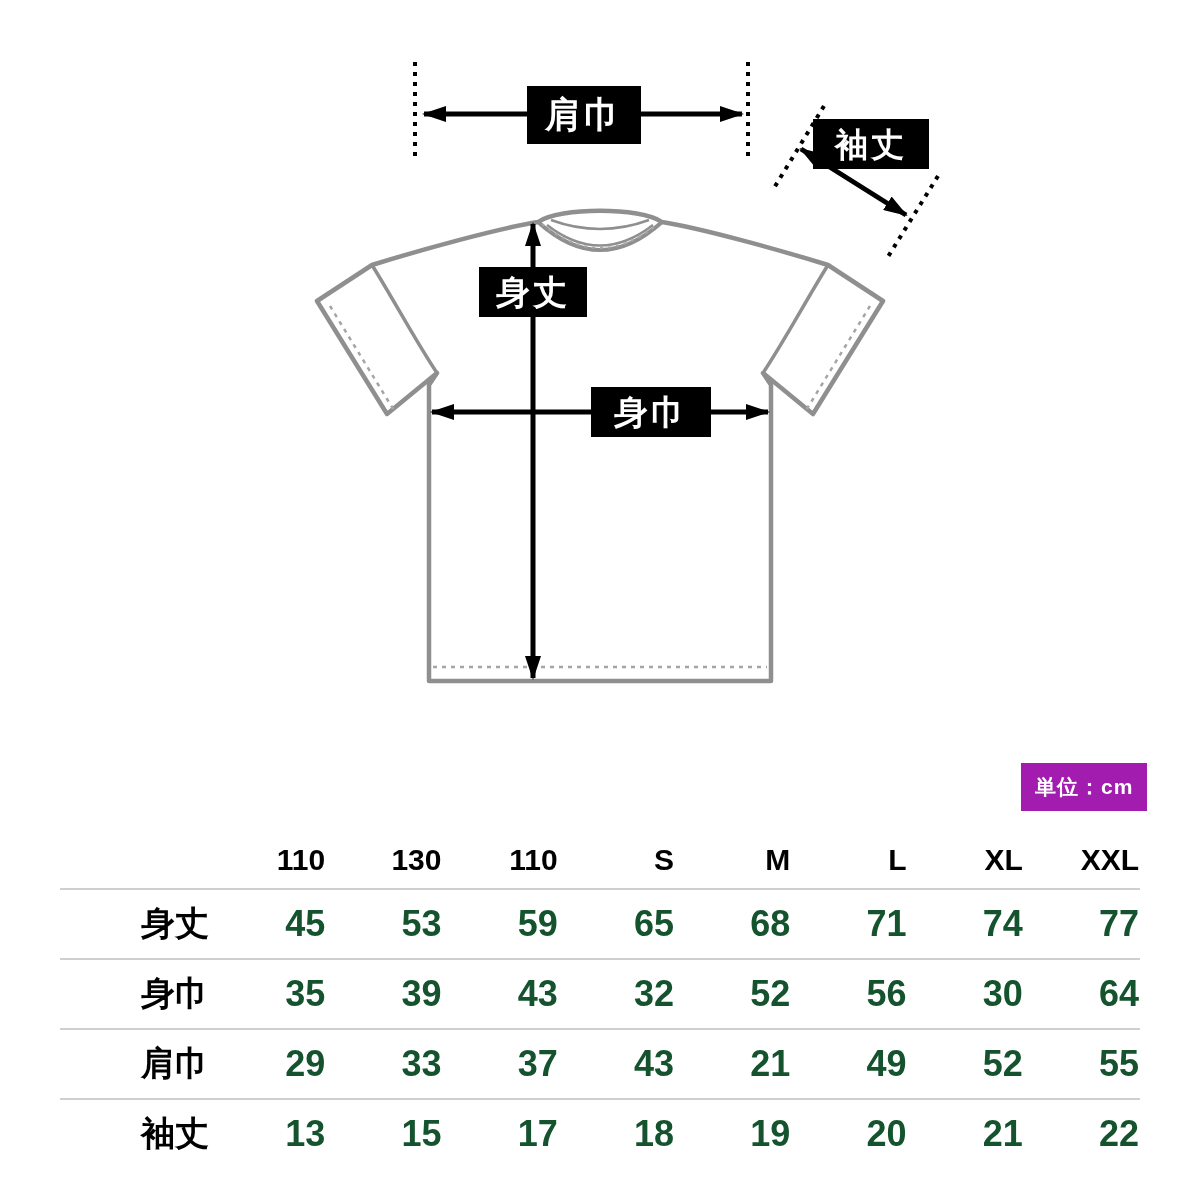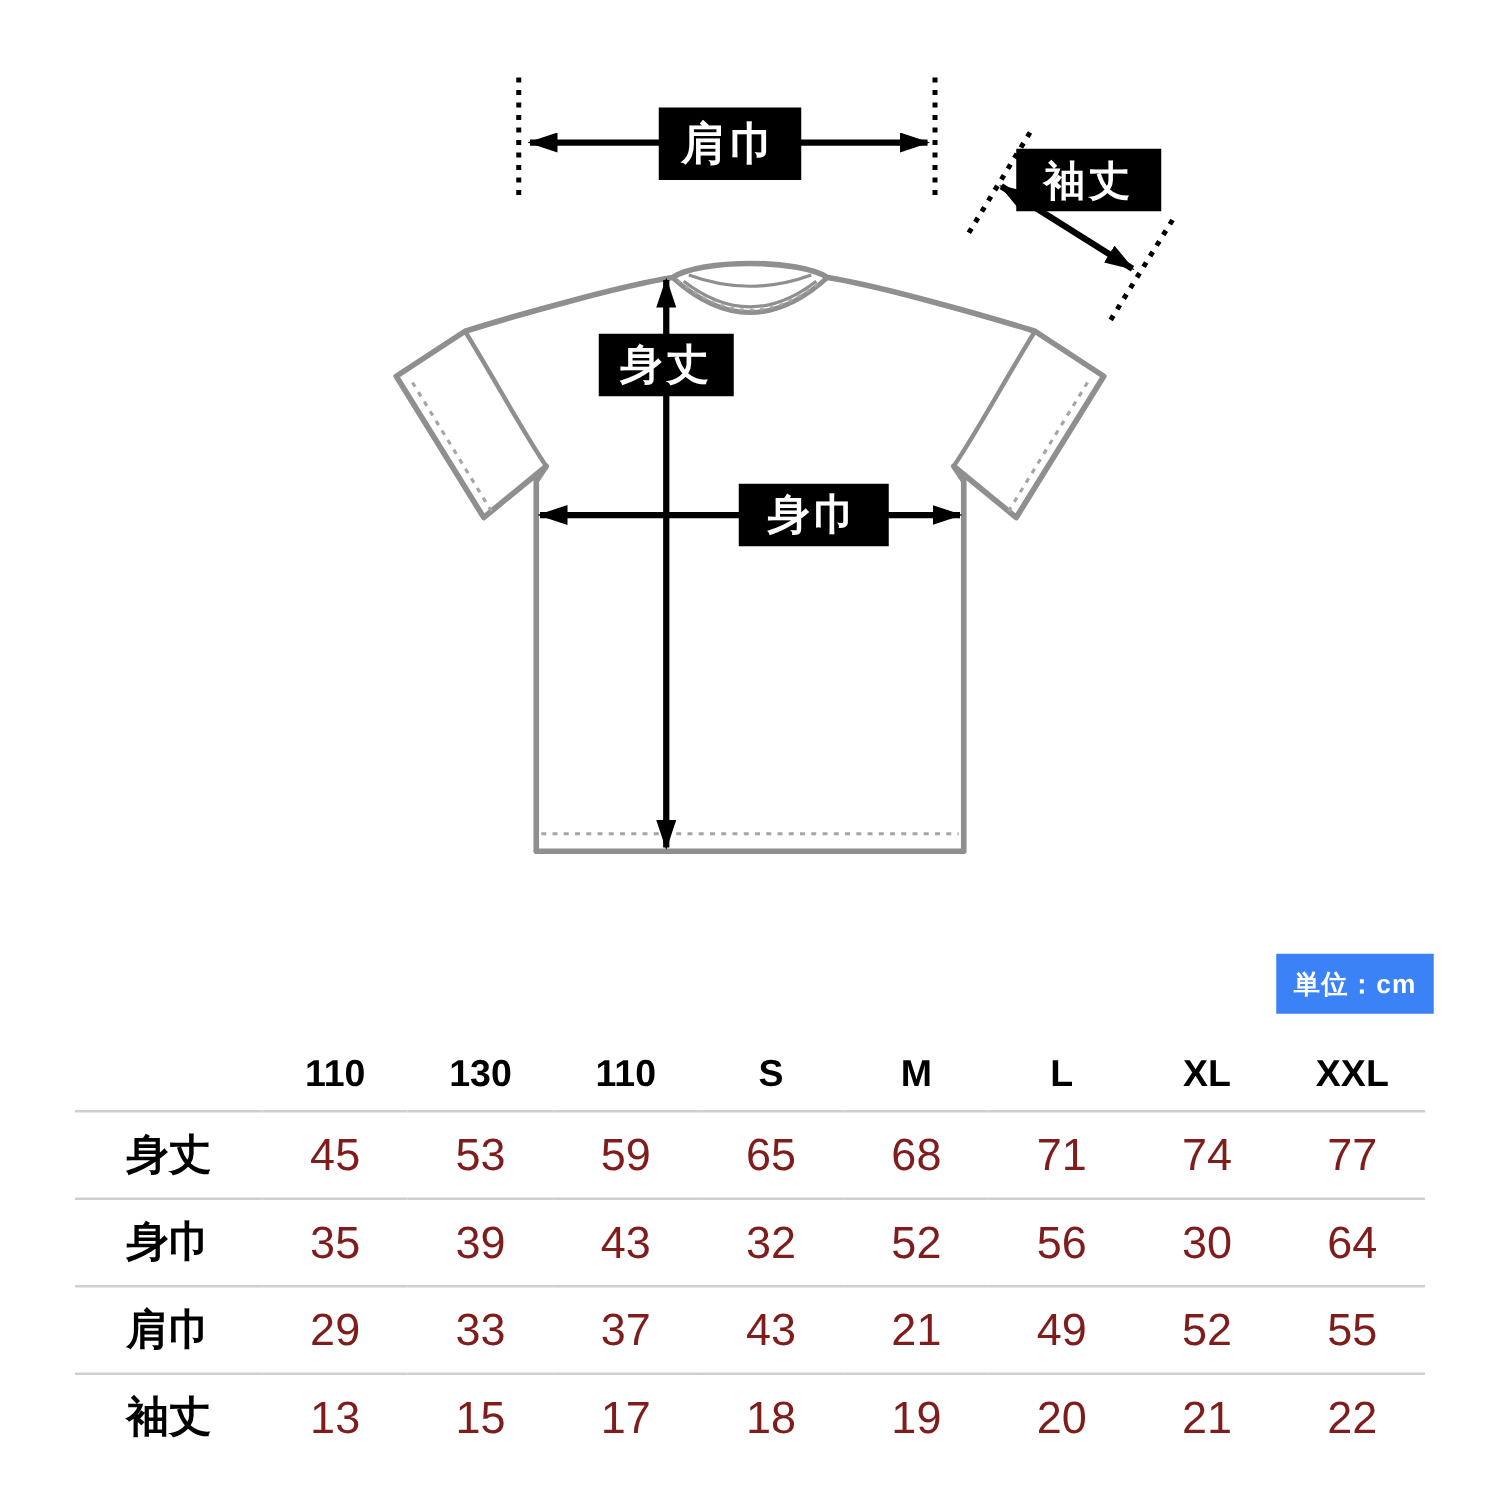--- a/index.html
+++ b/index.html
@@ -26,56 +26,56 @@
     line-height: 1;
   }
   .label-shoulder { left: 527px; top: 86px;  width: 114px; height: 58px; font-size: 36px; }
   .label-sleeve   { left: 813px; top: 119px; width: 116px; height: 50px; font-size: 33px; }
   .label-length   { left: 479px; top: 267px; width: 108px; height: 50px; font-size: 34px; }
   .label-width    { left: 591px; top: 387px; width: 120px; height: 50px; font-size: 34px; }
 
   .unit-badge {
     position: absolute;
     left: 1021px; top: 763px;
-    background: #3b82f6;
+    background: #a21caf;
     color: #fff;
     font-size: 21px;
     font-weight: 700;
     padding: 10px 14px;
     letter-spacing: 1px;
   }
 
   table.size-table {
     position: absolute;
     left: 60px; top: 831px;
     width: 1080px;
     border-collapse: collapse;
     table-layout: fixed;
-    text-align: center;
+    text-align: right;
   }
   table.size-table col.label-col { width: 150px; }
   table.size-table thead th {
     height: 55px;
     font-size: 30px;
     font-weight: 700;
     color: #000;
     vertical-align: middle;
   }
   table.size-table tbody tr { border-top: 2px solid #cfcfcf; }
   table.size-table tbody th {
     font-size: 34px;
     font-weight: 700;
     color: #000;
     vertical-align: middle;
   }
   table.size-table tbody td {
     height: 66px;
     font-size: 36px;
-    font-weight: 400;
-    color: #7f1d1d;
+    font-weight: 700;
+    color: #14532d;
     vertical-align: middle;
   }
 </style>
 </head>
 <body>
 
 <div class="stage">
 
   <svg class="diagram-svg" width="1200" height="760" viewBox="0 0 1200 760">
     <defs>

